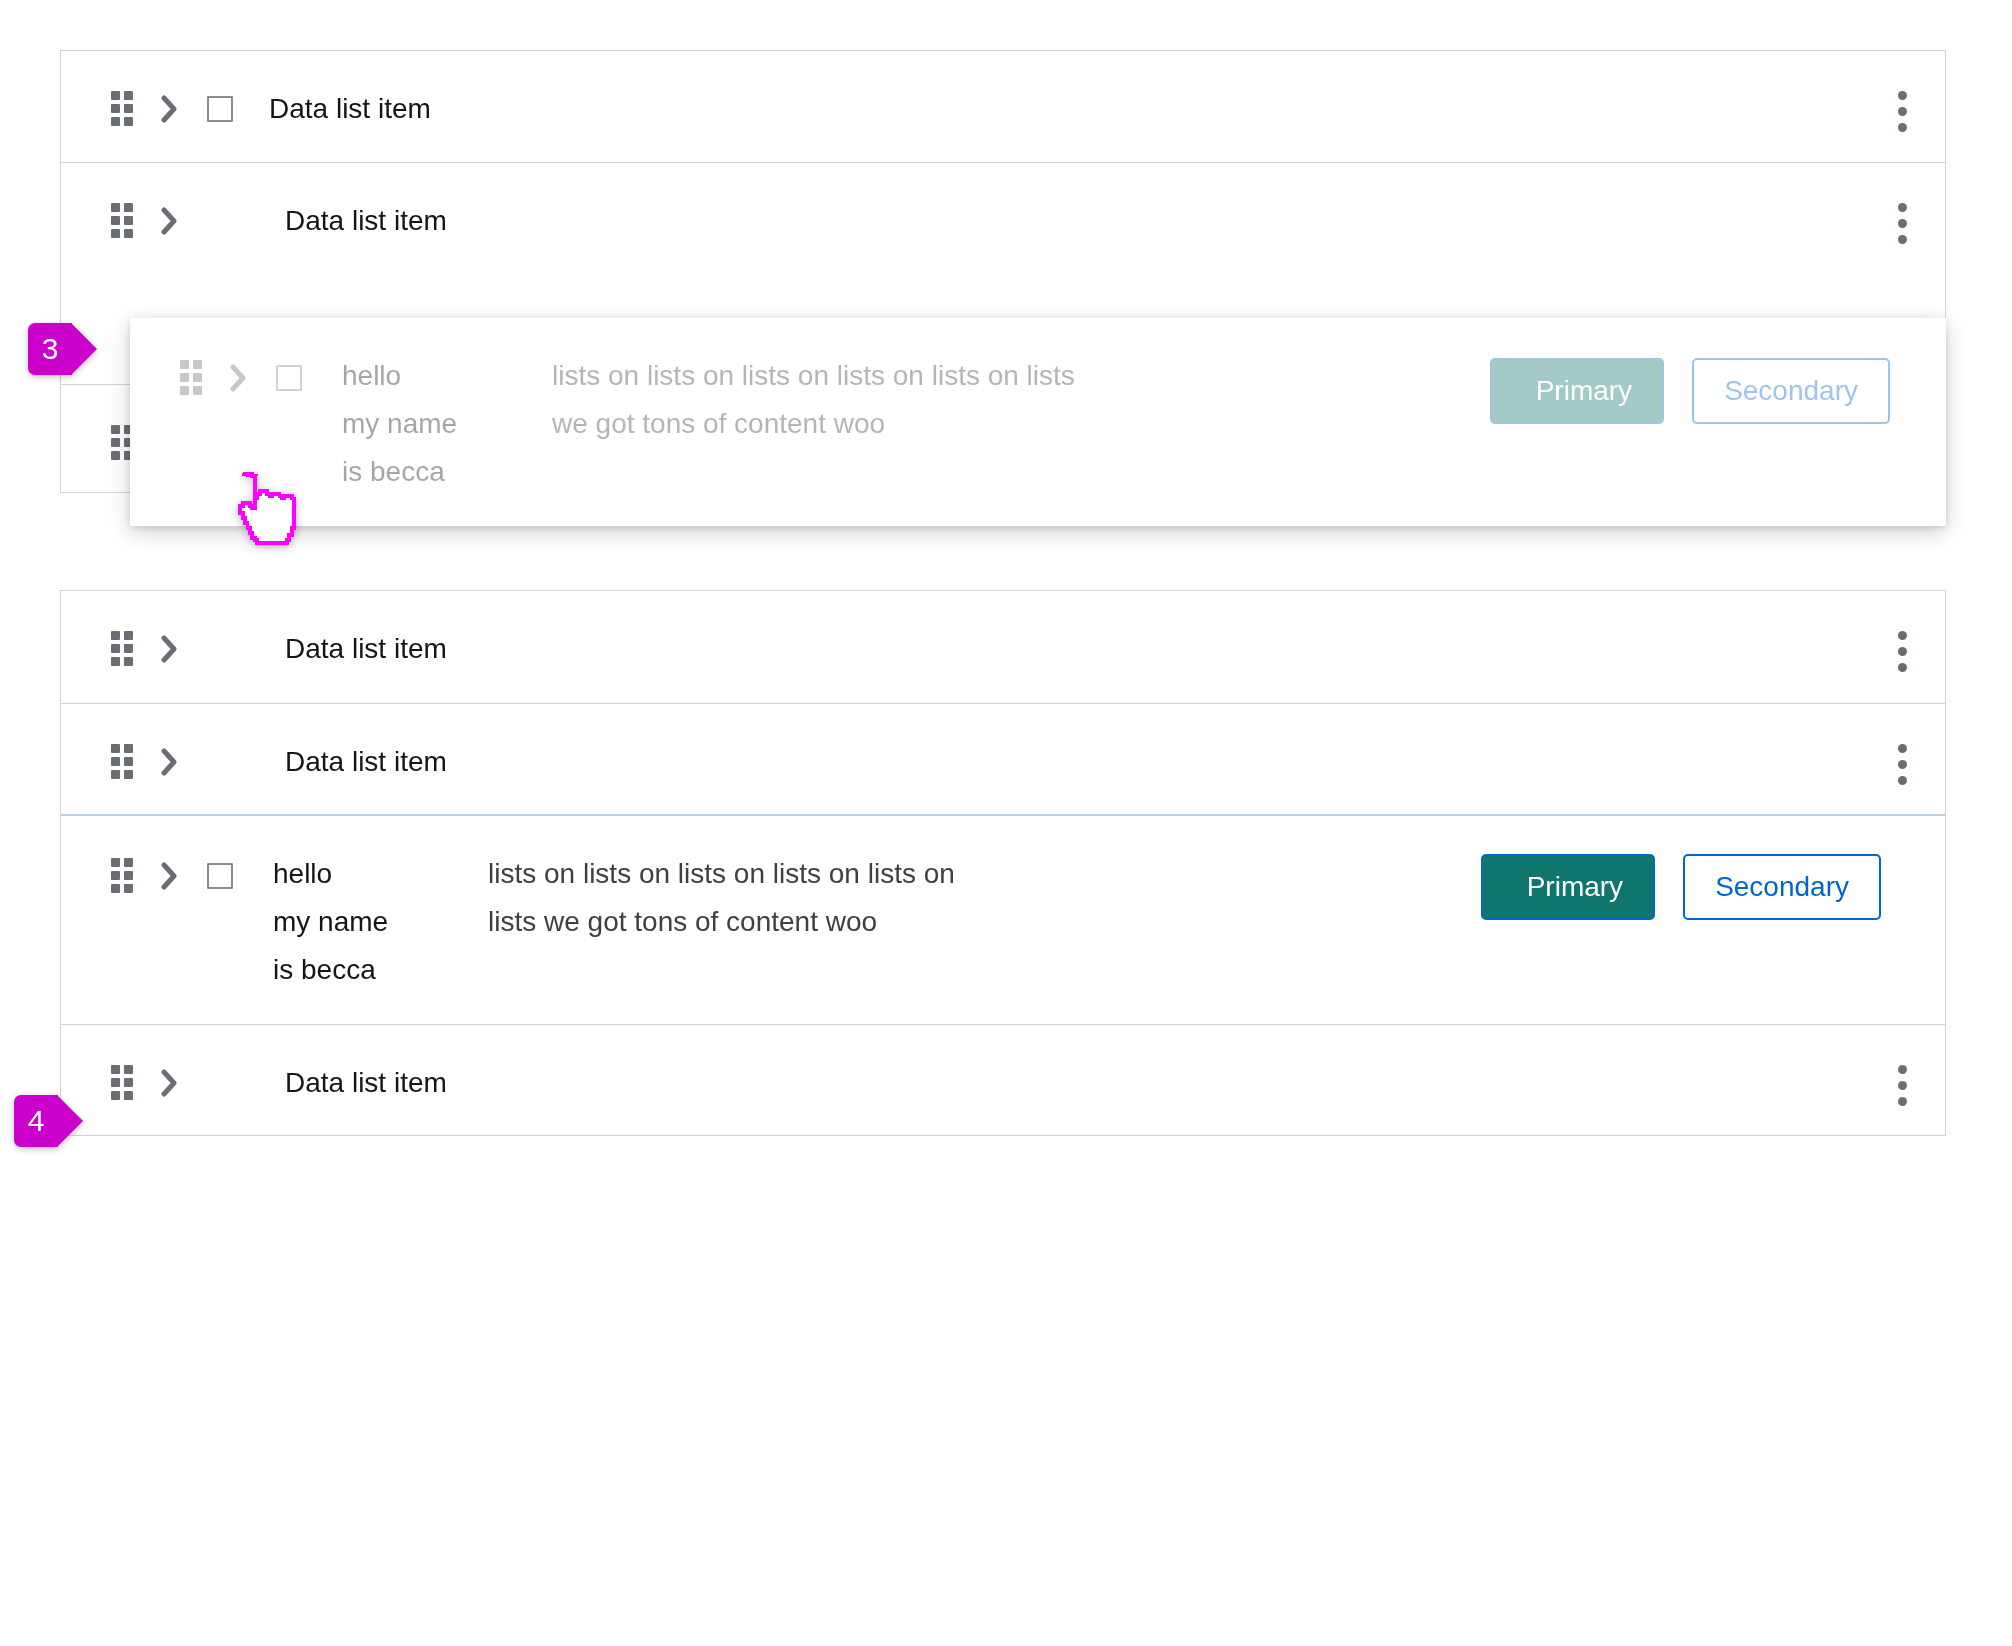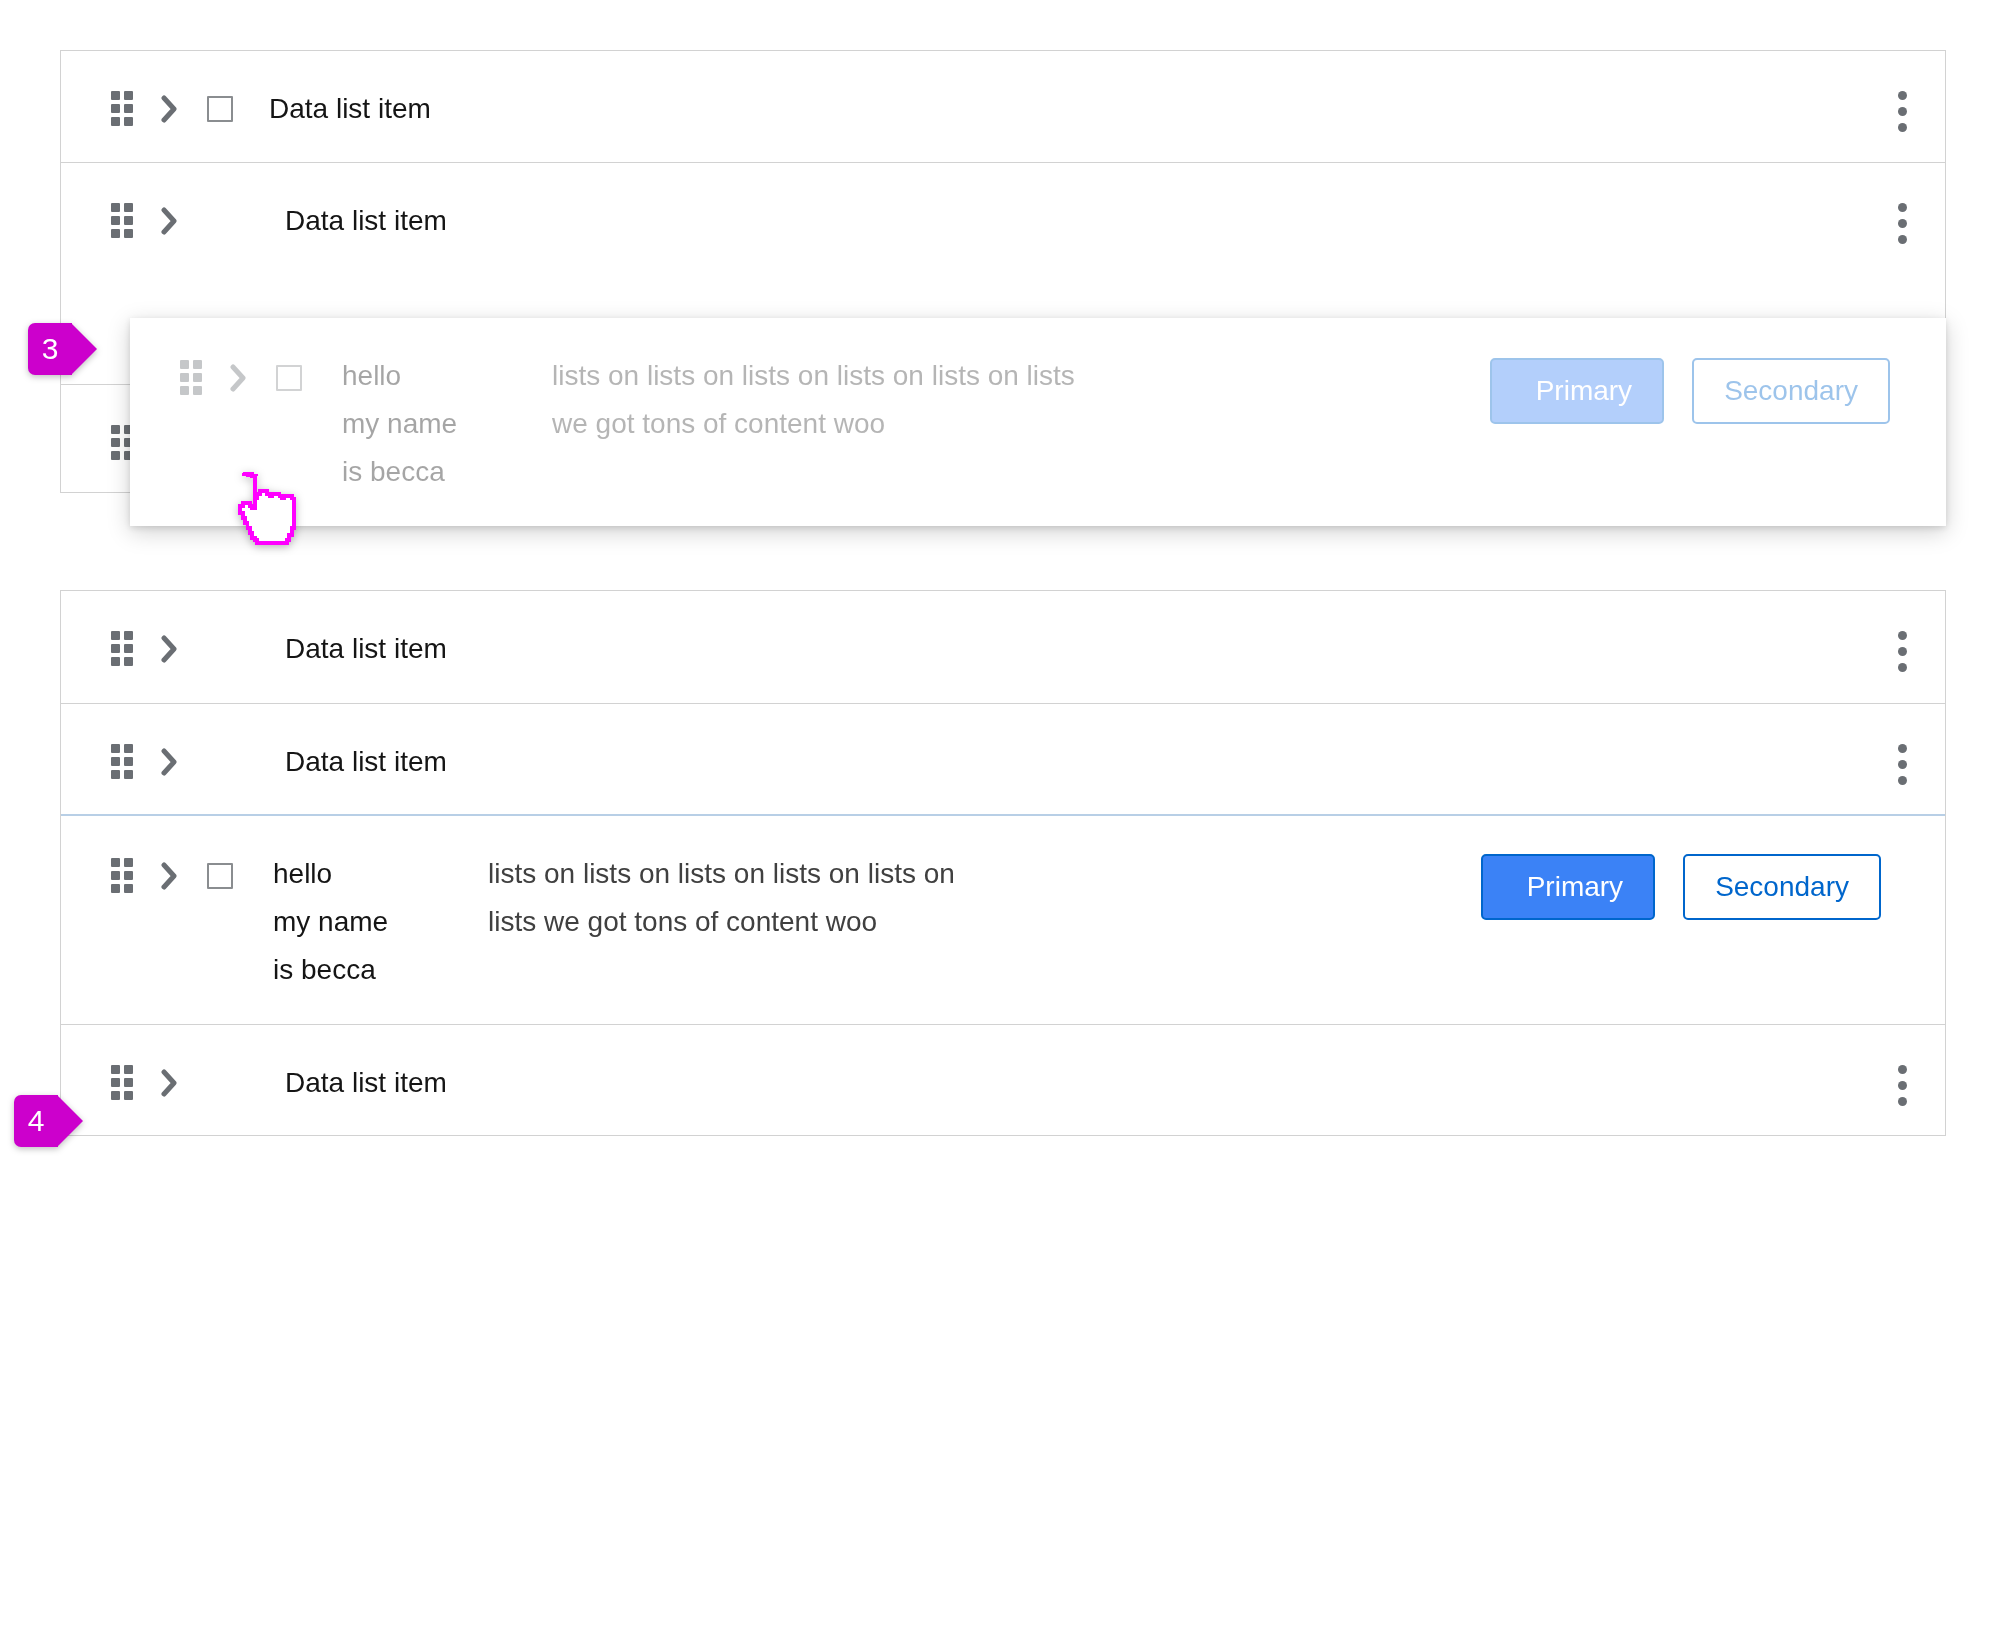--- a/index.html
+++ b/index.html
@@ -91,21 +91,21 @@
   .btn {
     font-family: "Liberation Sans", sans-serif;
     font-size: 28px;
     border-radius: 5px;
     padding: 14px 30px;
     cursor: pointer;
     white-space: nowrap;
     line-height: 1.2;
   }
   .btn-primary {
-    background: #3b82f6;
+    background: #0f766e;
     color: #ffffff;
     border: 2px solid #0066cc;
     padding-left: 44px;
   }
   .btn-secondary {
     background: #ffffff;
     color: #0066cc;
     border: 2px solid #0066cc;
   }
 

